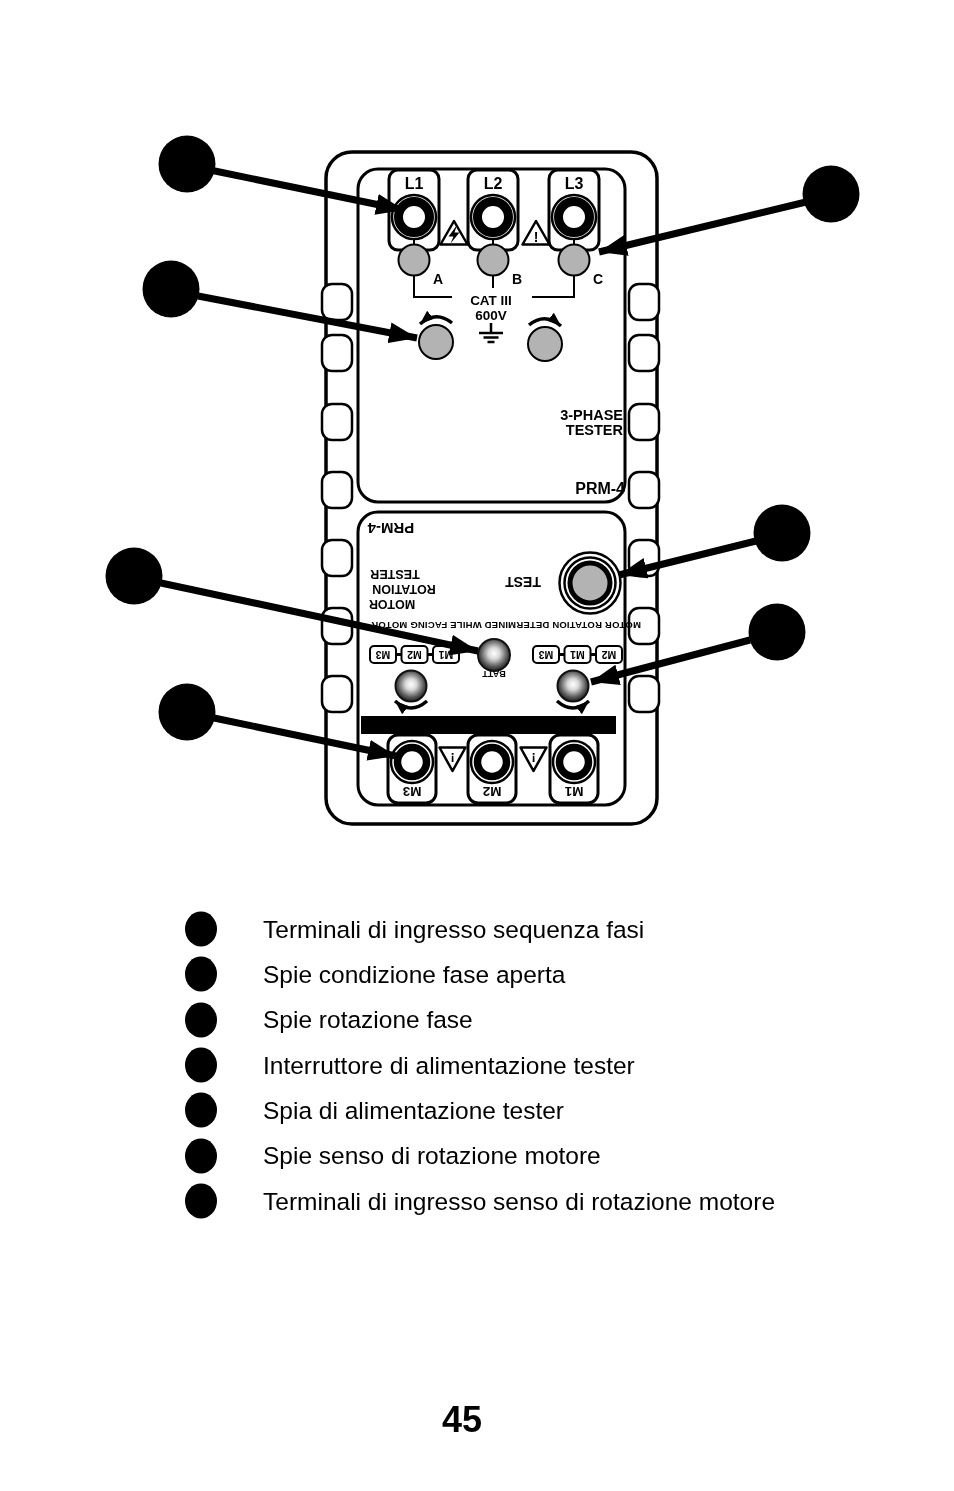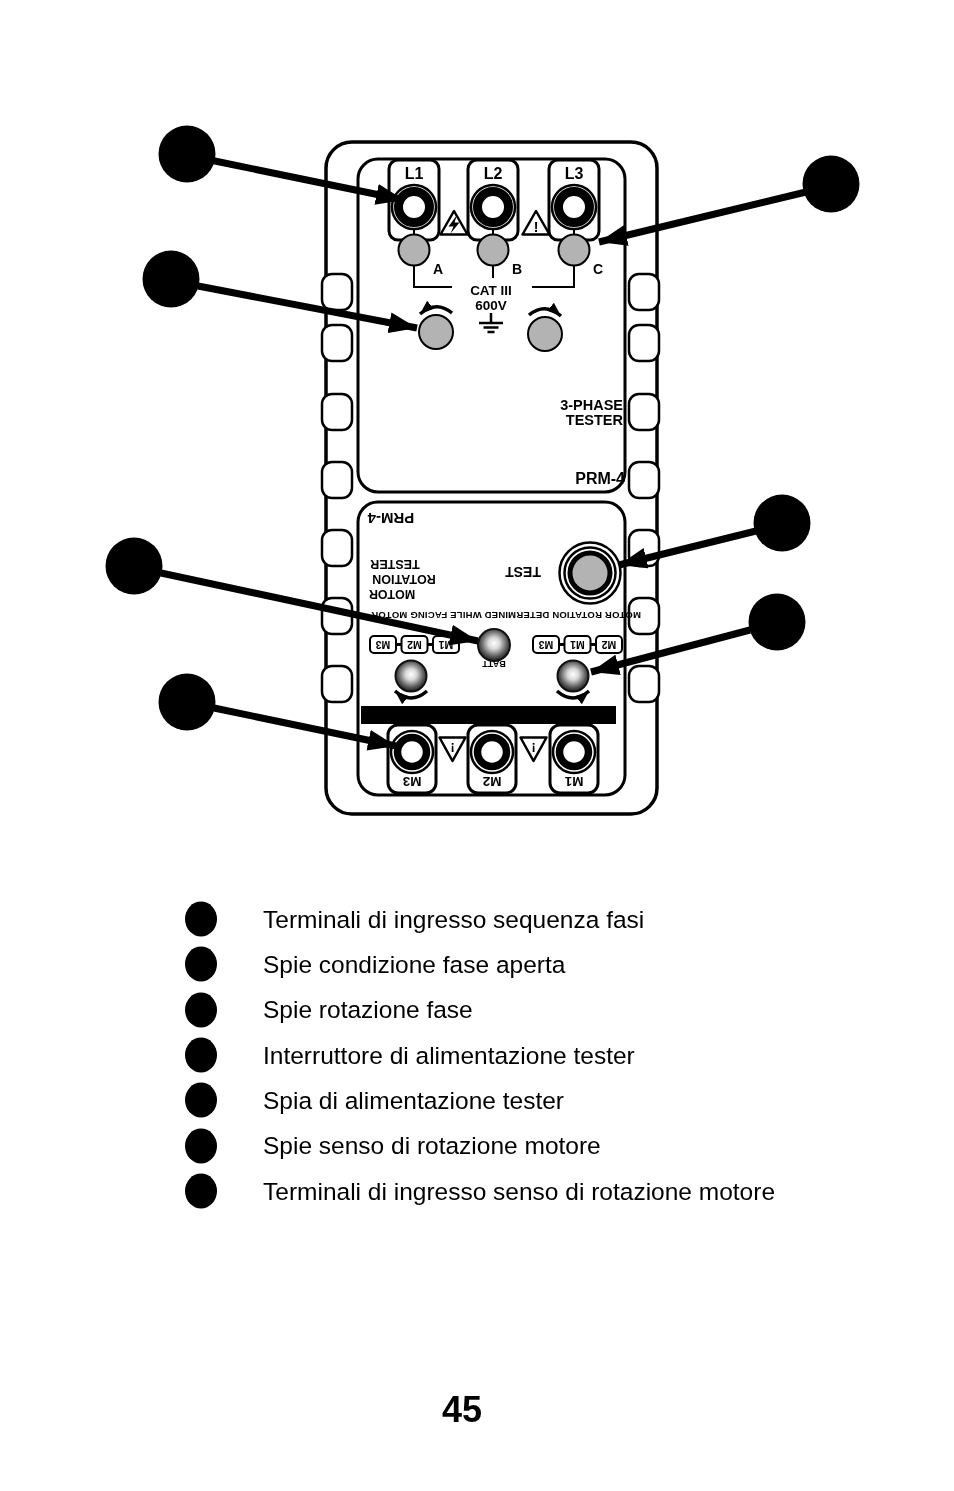--- a/index.html
+++ b/index.html
@@ -1,16 +1,16 @@
 <!DOCTYPE html>
 <html><head>
 <meta charset="utf-8">
 <style>
   html,body{margin:0;padding:0;background:#fff;}
-  .page{width:954px;height:1461px;position:relative;background:#fff;margin:2px auto;}
+  .page{width:954px;height:1461px;position:relative;background:#fff;margin:12px auto;}
   svg{display:block;}
   text{font-family:"Liberation Sans",sans-serif;fill:#000;}
   .b{font-weight:bold;}
   .flip{ }
   .dev-stroke{fill:#fff;stroke:#000;}
 </style>
 </head>
 <body>
 
 <div class="page">

